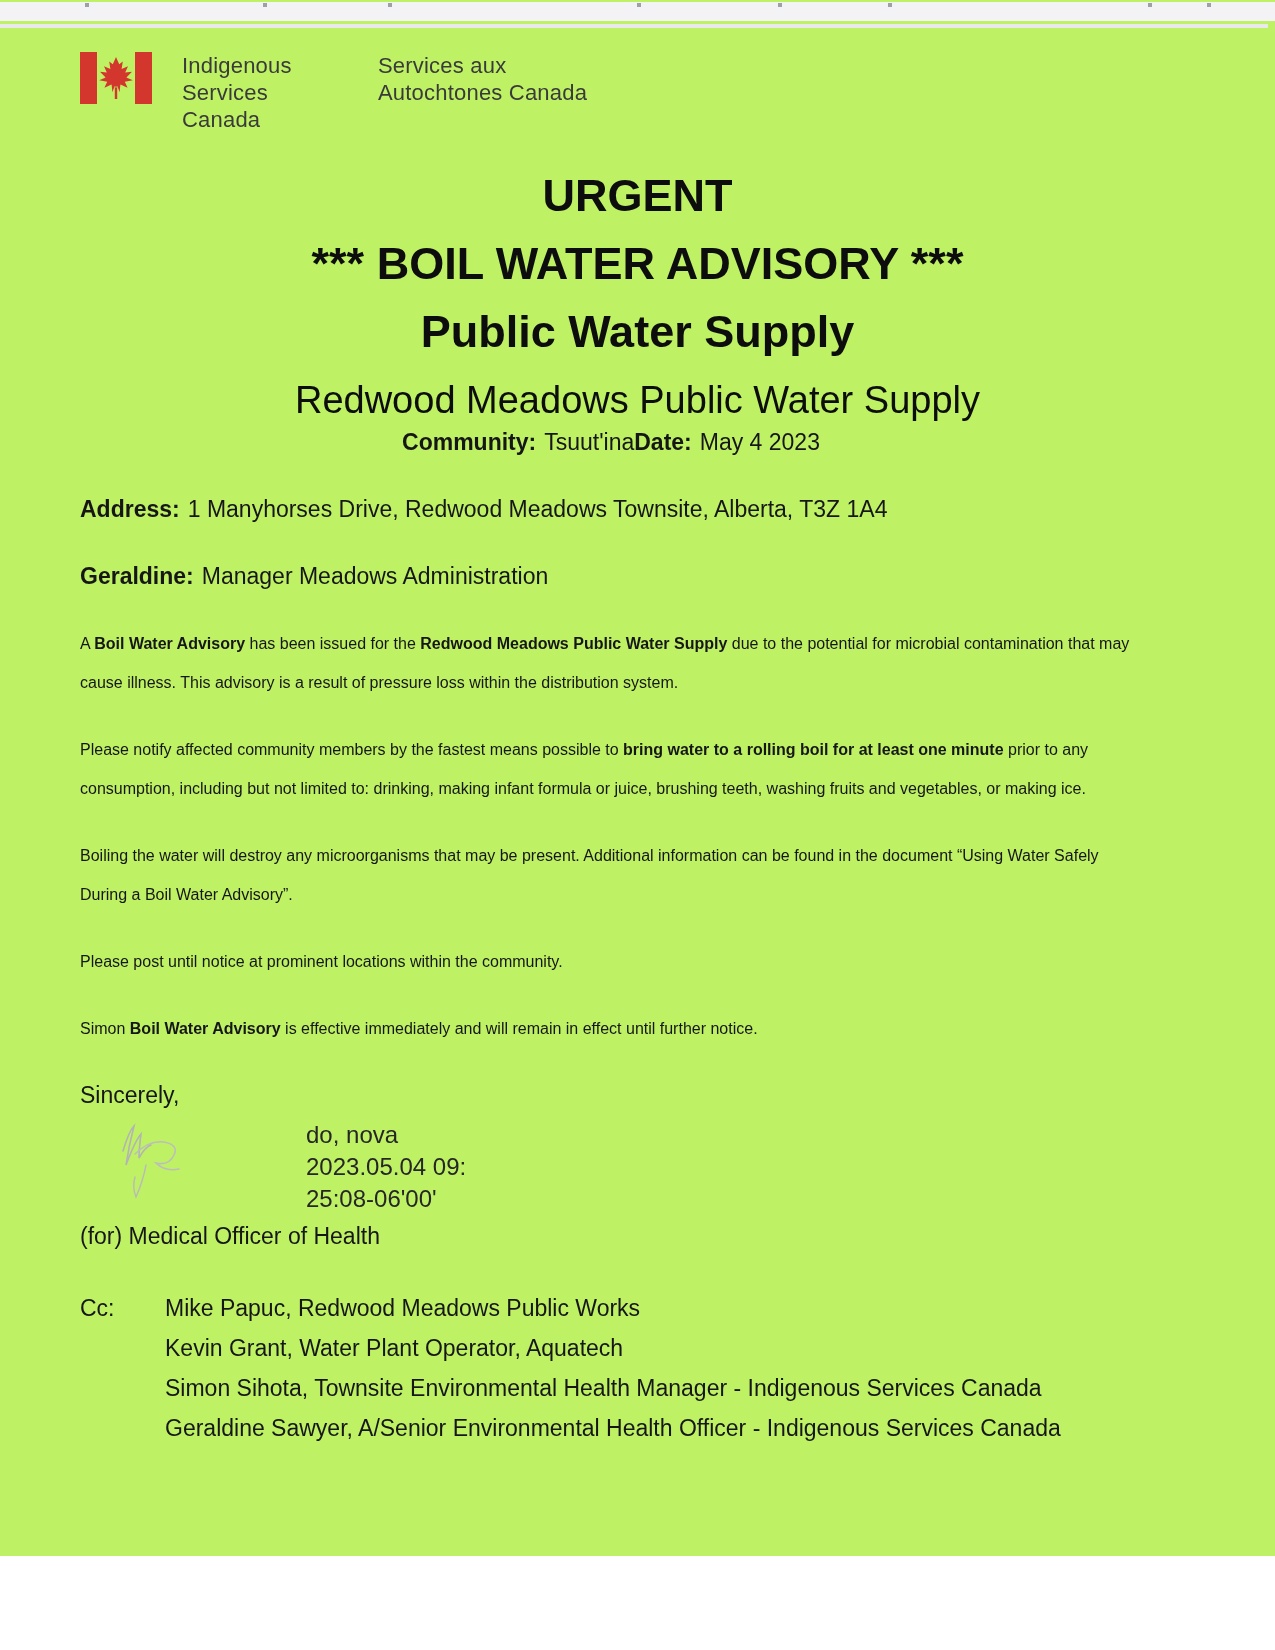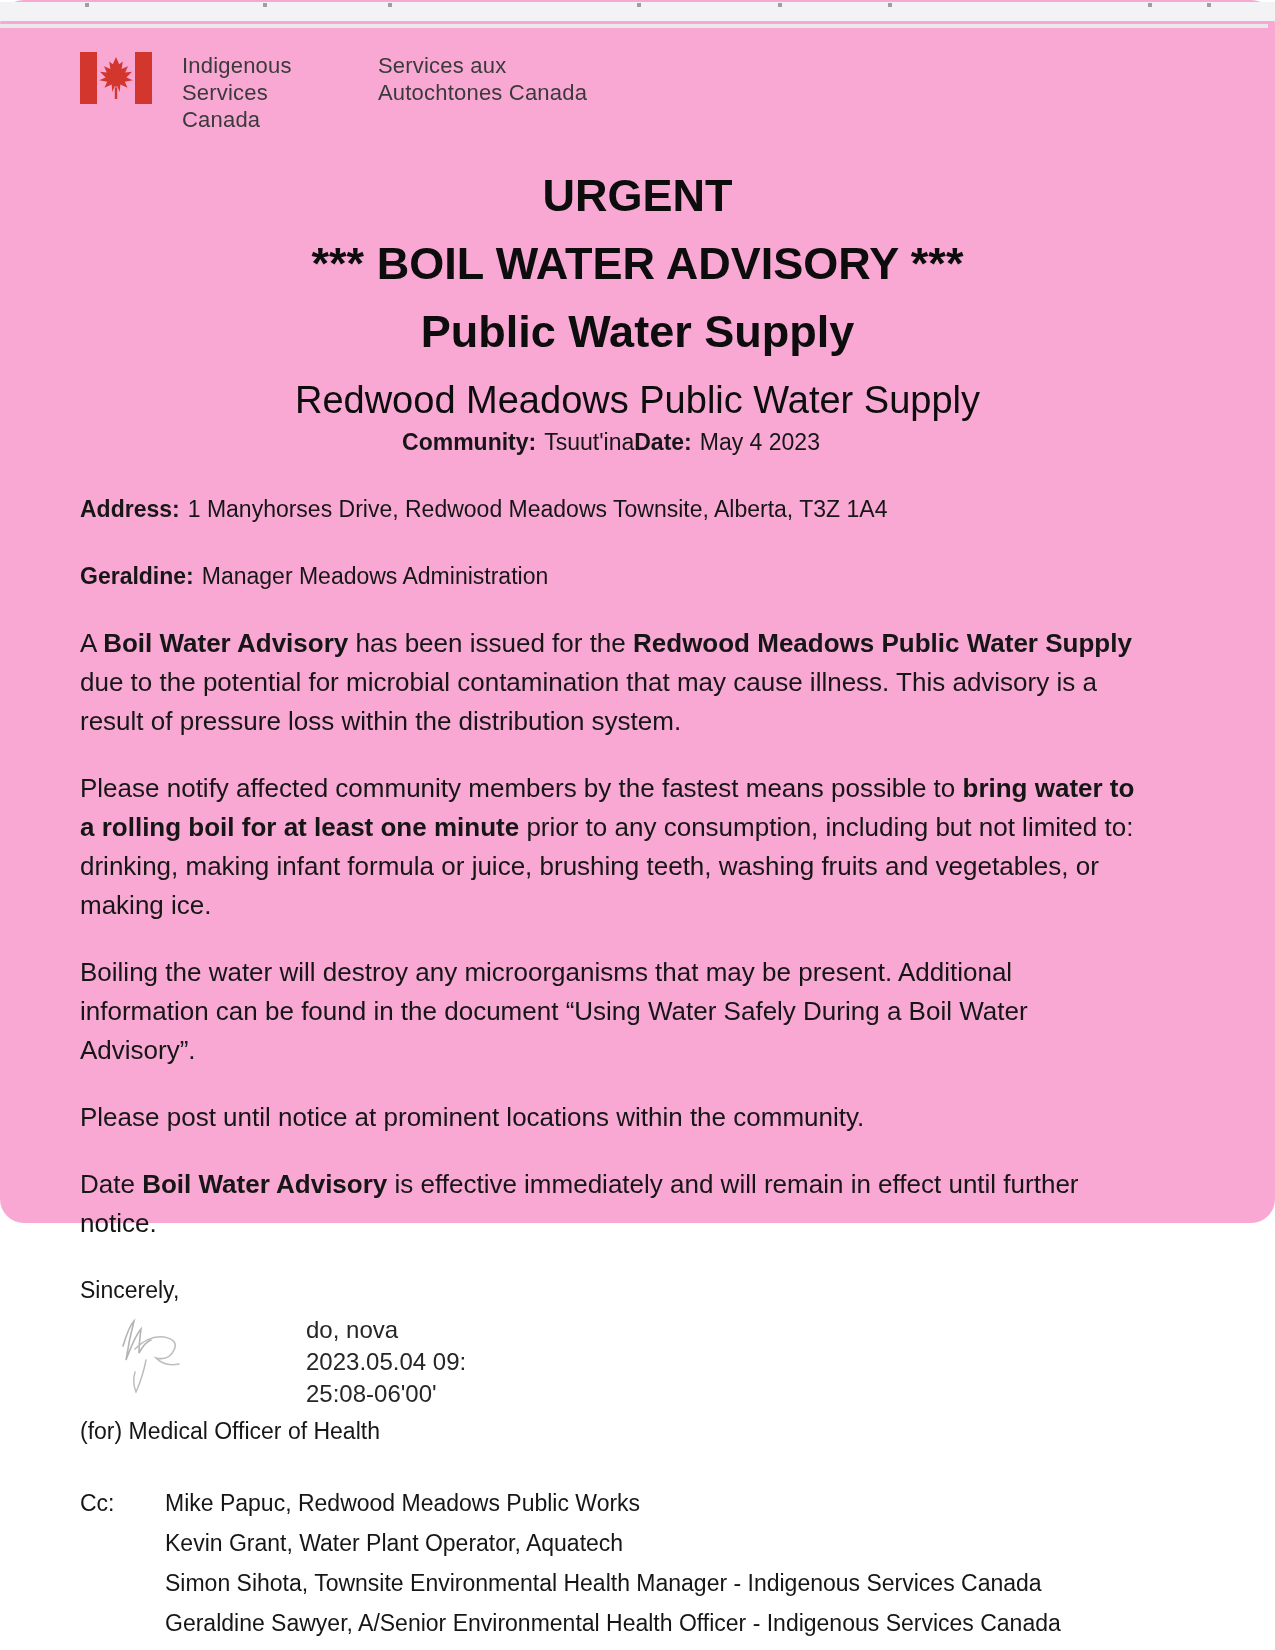--- a/index.html
+++ b/index.html
@@ -2,21 +2,21 @@
 <html><head>
 <meta charset="utf-8">
 <style>
   * { margin:0; padding:0; box-sizing:border-box; }
   html,body { background:#ffffff; }
   body {
     width:1275px; height:1650px;
     font-family:"Liberation Sans","DejaVu Sans",sans-serif;
     color:#161616; position:relative; overflow:hidden;
   }
-  .page { position:relative; width:1275px; height:1223px; background:#f9a8d4;border-radius:24px; }
+  .page { position:relative; width:1275px; height:1556px; background:#bef264; }
 
   
   .artifact-bar { position:absolute; top:2px; left:0; width:1275px; height:19px; background:#f3f3f5; }
   .speck { position:absolute; top:1px; width:4px; height:4px; background:#8d9298; opacity:.85; }
   .artifact-line { position:absolute; top:24px; left:0; width:1268px; height:4px; background:#e9e9eb; }
 
   .content { position:absolute; top:0; left:0; width:1275px; padding:52px 133px 0 80px; }
 
   
   .gov-header { display:flex; align-items:flex-start; }
@@ -29,21 +29,21 @@
   
   .title-block { text-align:center; margin:40px -53px 0 0; }
   .title-main { font-size:45px; font-weight:700; line-height:46px; margin-bottom:22px; color:#0d0d0d; }
   .title-sub  { font-size:38px; font-weight:400; line-height:46px; color:#0d0d0d; }
 
   
   .meta-row { display:flex; justify-content:center; font-size:23px; line-height:39px; }
   .block { margin-top:28px; font-size:23px; line-height:39px; }
   .lbl { font-weight:700; margin-right:8px; }
   .para b { font-weight:700; }
-  .para { margin-top:28px; font-size:26px; line-height:39px; }
+  .para { margin-top:28px; font-size:16px; line-height:39px; }
 
   
   .sincerely { margin-top:28px; font-size:23px; line-height:39px; }
   .sig-row { display:flex; align-items:flex-start; margin-top:4px;gap:45px; }
   .scribble { width:90px; height:84px; margin-left:33px; flex:0 0 auto; }
   .sig-text { margin-left:58px; font-size:24px; line-height:32px; color:#262626; }
   .for-line { margin-top:2px; font-size:23px; line-height:39px; }
 
   
   .cc-row { display:flex; margin-top:32px; font-size:23px; line-height:40px; }
@@ -111,21 +111,21 @@
 
     <div class="block">
       <span class="lbl">Geraldine:</span><span>Manager Meadows Administration</span>
     </div>
 
     <div>
         <p class="para"><span>A </span><b>Boil Water Advisory</b><span> has been issued for the </span><b>Redwood Meadows Public Water Supply</b><span> due to the potential for microbial contamination that may cause illness. This advisory is a result of pressure loss within the distribution system.</span></p>
         <p class="para"><span>Please notify affected community members by the fastest means possible to </span><b>bring water to a rolling boil for at least one minute</b><span> prior to any consumption, including but not limited to: drinking, making infant formula or juice, brushing teeth, washing fruits and vegetables, or making ice.</span></p>
         <p class="para"><span>Boiling the water will destroy any microorganisms that may be present. Additional information can be found in the document “Using Water Safely During a Boil Water Advisory”.</span></p>
         <p class="para"><span>Please post until notice at prominent locations within the community.</span></p>
-        <p class="para"><span>Date </span><b>Boil Water Advisory</b><span> is effective immediately and will remain in effect until further notice.</span></p>
+        <p class="para"><span>Simon </span><b>Boil Water Advisory</b><span> is effective immediately and will remain in effect until further notice.</span></p>
       </div>
 
     <div class="sincerely">Sincerely,</div>
 
     <div class="sig-row">
       <div class="scribble">
         <svg width="90" height="84" viewBox="0 0 90 84" xmlns="http://www.w3.org/2000/svg" fill="none" stroke-linecap="round">
           <path d="M10 32 Q16 12 21 7 Q16 26 13 46 Q22 22 28 15 Q26 30 26 39 Q32 28 38 26" stroke="#b4b4b4" stroke-width="1.6"></path>
           <path d="M22 35 Q36 21 51 23 Q66 26 61 36 Q56 47 43 44 Q52 53 66 50" stroke="#bdbdbd" stroke-width="1.6"></path>
           <path d="M33 46 Q30 62 23 78 Q19 68 22 58" stroke="#bababa" stroke-width="1.4"></path>

